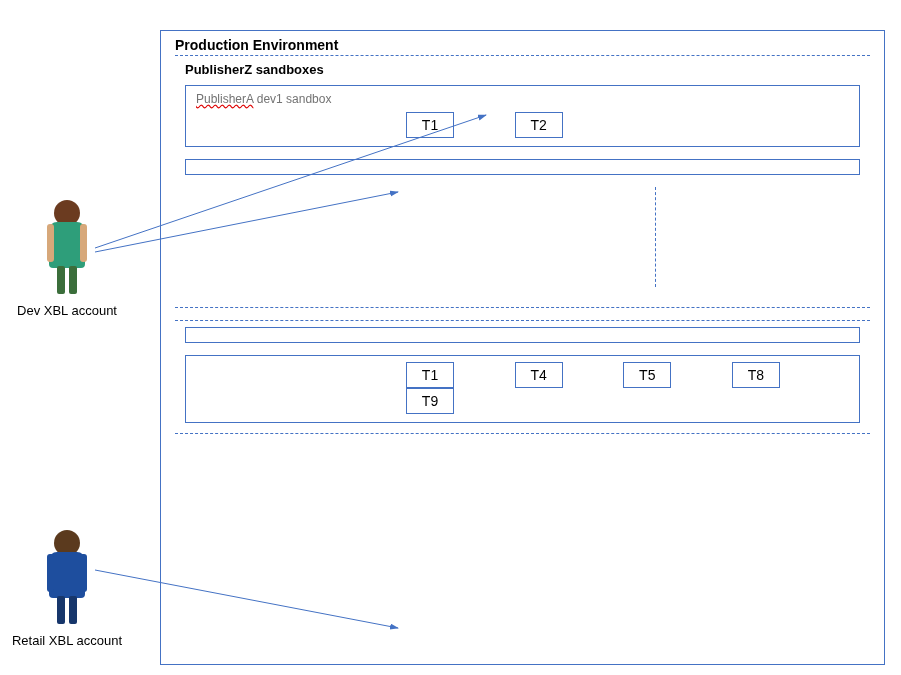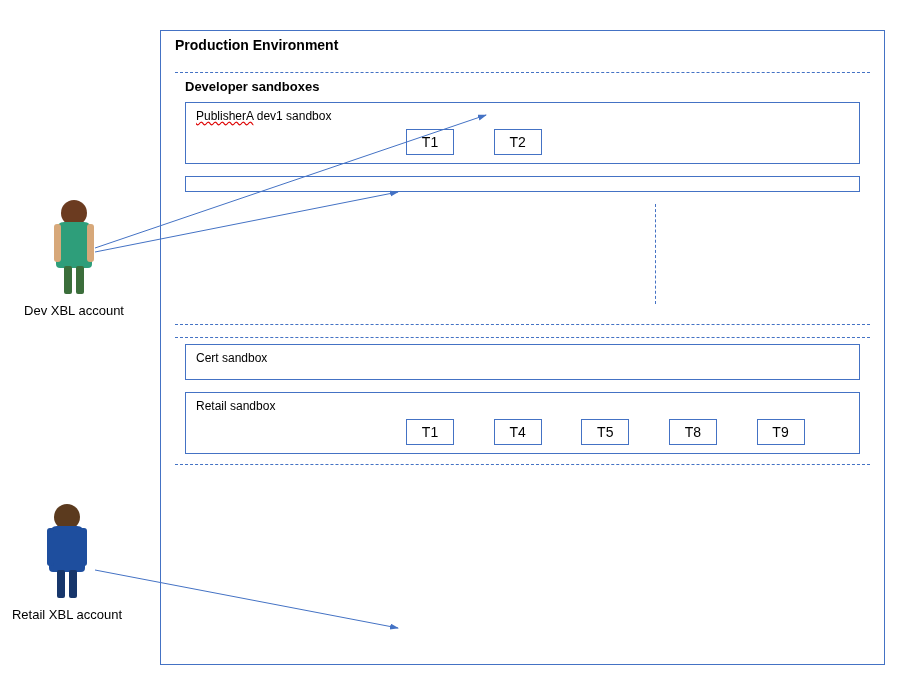--- a/index.html
+++ b/index.html
@@ -17,21 +17,21 @@
     left: 160px;
     top: 30px;
     width: 725px;
     height: 635px;
     border: 1px solid #4472C4;
     padding: 6px 14px 14px 14px;
   }
   .main-title {
     font-weight: bold;
     font-size: 14px;
-    margin-bottom: 19px;
+    margin-bottom: 2px;
   }
   .section {
     border-top: 1px dashed #4472C4;
     border-bottom: 1px dashed #4472C4;
     padding: 6px 10px 10px 10px;
     margin-bottom: 12px;
   }
   .section-title {
     font-weight: bold;
     font-size: 13px;
@@ -39,38 +39,38 @@
   }
   .sandbox {
     border: 1px solid #4472C4;
     padding: 6px 10px 8px 10px;
     margin-bottom: 12px;
     position: relative;
   }
   .sandbox-label {
     font-size: 12px;
     margin-bottom: 6px;
-    color: #000000;
+    color: #737373;
   }
   .sandbox-label .wavy {
     text-decoration-line: underline;
     text-decoration-style: wavy;
     text-decoration-color: #d00;
   }
   .box-row {
     padding-left: 210px;
   }
   .tbox {
     display: inline-block;
     border: 1px solid #4472C4;
     padding: 4px 12px;
     width: 48px;
     text-align: center;
     font-size: 14px;
-    margin-right: 36px;
+    margin-right: 57px;
     background: #fff;
   }
   .vert-dash {
     position: absolute;
     border-left: 1px dashed #4472C4;
     height: 100px;
   }
   .avatar-wrap {
     position: absolute;
     text-align: center;
@@ -100,53 +100,53 @@
   svg.arrows {
     position: absolute;
     left: 0; top: 0;
     width: 901px; height: 675px;
     pointer-events: none;
   }
 </style>
 </head>
 <body>
 
-<div class="avatar-wrap" style="left:9px; top:200px;">
+<div class="avatar-wrap" style="left:2px; top:200px;">
   <div class="avatar" style="position:relative;">
     <div class="arm" style="left:-2px; background:#d7a87a;"></div>
     <div class="arm" style="right:-2px; background:#d7a87a;"></div>
     <div class="avatar-head" style="background:#6b3b20;"></div>
     <div class="avatar-body" style="background:#2e9e7a;"></div>
     <div class="avatar-legs">
         <div class="leg" style="background:#3b6e3b;"></div>
         <div class="leg" style="background:#3b6e3b;"></div>
       </div>
   </div>
   <div class="avatar-label">Dev XBL account</div>
 </div>
 
-<div class="avatar-wrap" style="left:2px; top:504px;">
+<div class="avatar-wrap" style="left:2px; top:530px;">
   <div class="avatar" style="position:relative;">
     <div class="arm" style="left:-2px; background:#1e4e9e;"></div>
     <div class="arm" style="right:-2px; background:#1e4e9e;"></div>
     <div class="avatar-head" style="background:#5b3a1e;"></div>
     <div class="avatar-body" style="background:#1e4e9e;"></div>
     <div class="avatar-legs">
         <div class="leg" style="background:#17366b;"></div>
         <div class="leg" style="background:#17366b;"></div>
       </div>
   </div>
   <div class="avatar-label">Retail XBL account</div>
 </div>
 
 <div class="main-box">
   <div class="main-title">Production Environment</div>
 
   <div class="section">
-    <div class="section-title">Developer sandboxes</div>
+    <div class="section-title">PublisherZ sandboxes</div>
 
     <div class="sandbox">
       <div class="sandbox-label">
         <span class="wavy">PublisherA</span><span> dev1 sandbox</span>
       </div>
       <div class="box-row">
         <span class="tbox">T1</span>
         <span class="tbox">T2</span>
       </div>
     </div>
@@ -157,25 +157,23 @@
     <div style="position:relative; height:110px;">
       <div class="vert-dash" style="left:470px; top:0;"></div>
     </div>
 
 
   </div>
 
   <div class="section" style="margin-bottom:0;">
 
     <div class="sandbox">
-      <div class="sandbox-label">Cert sandbox</div>
     </div>
 
     <div class="sandbox" style="margin-bottom:0;">
-      <div class="sandbox-label">Retail sandbox</div>
       <div class="box-row">
         <span class="tbox">T1</span>
         <span class="tbox">T4</span>
         <span class="tbox">T5</span>
         <span class="tbox">T8</span>
         <span class="tbox">T9</span>
       </div>
     </div>
   </div>
 </div>

